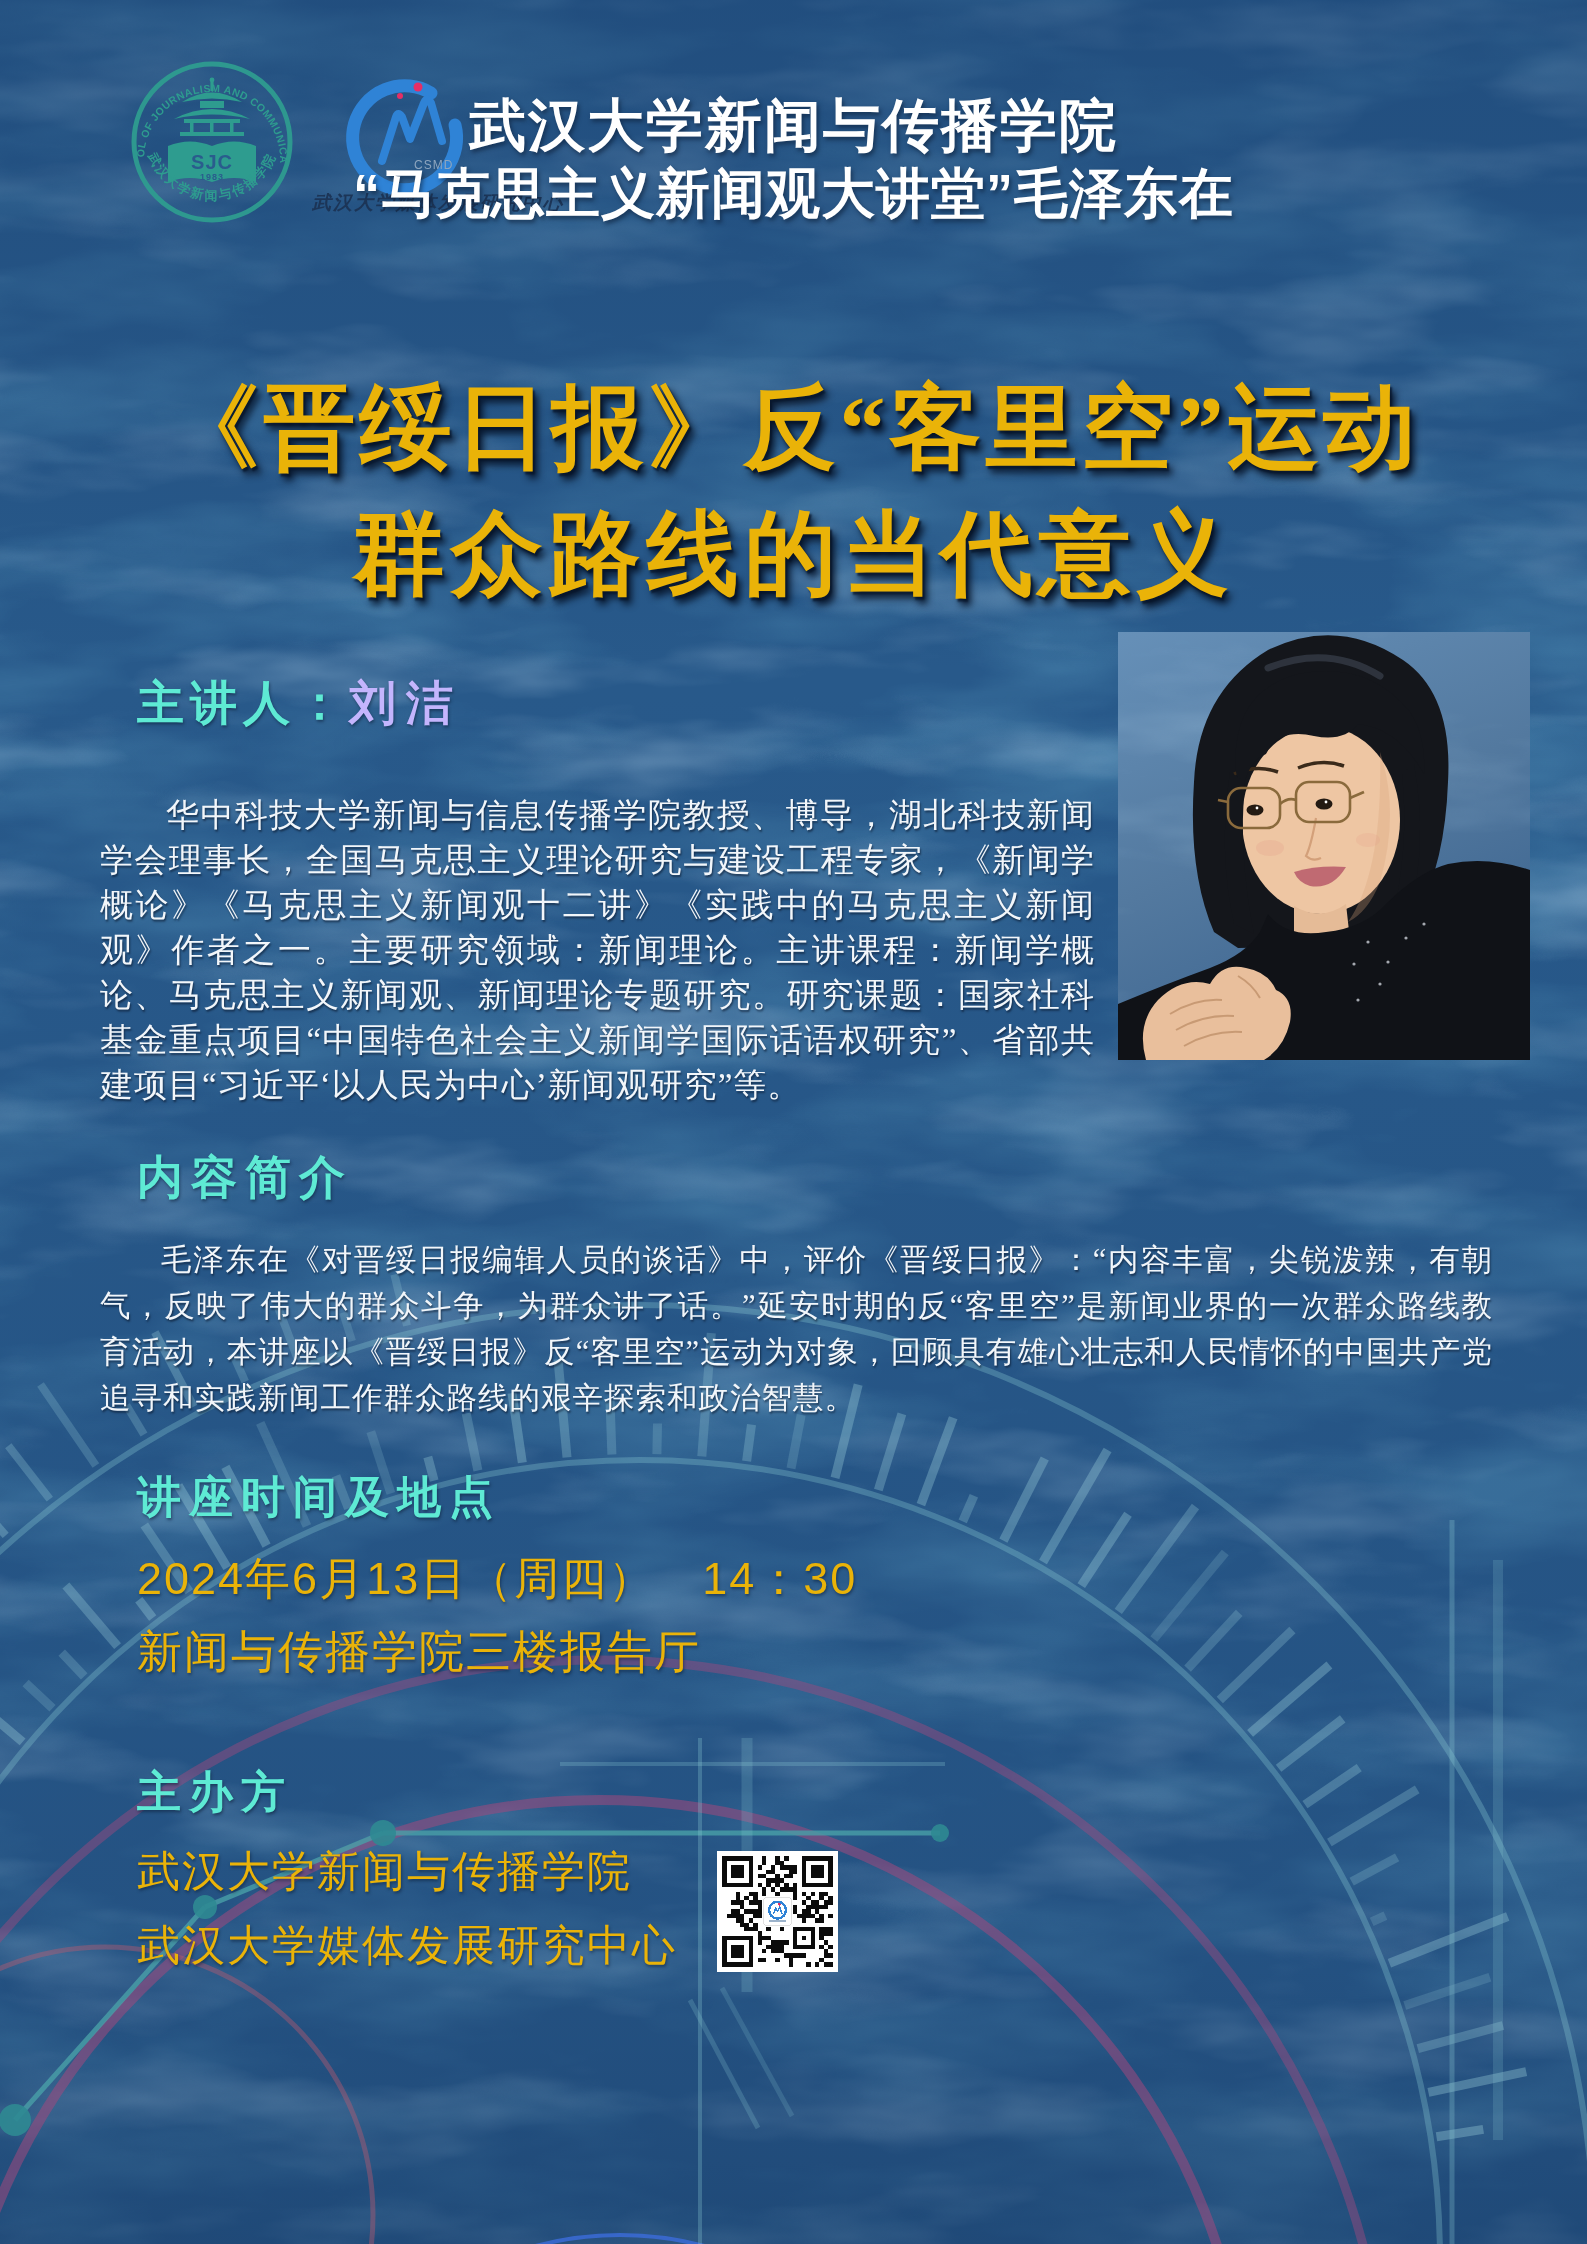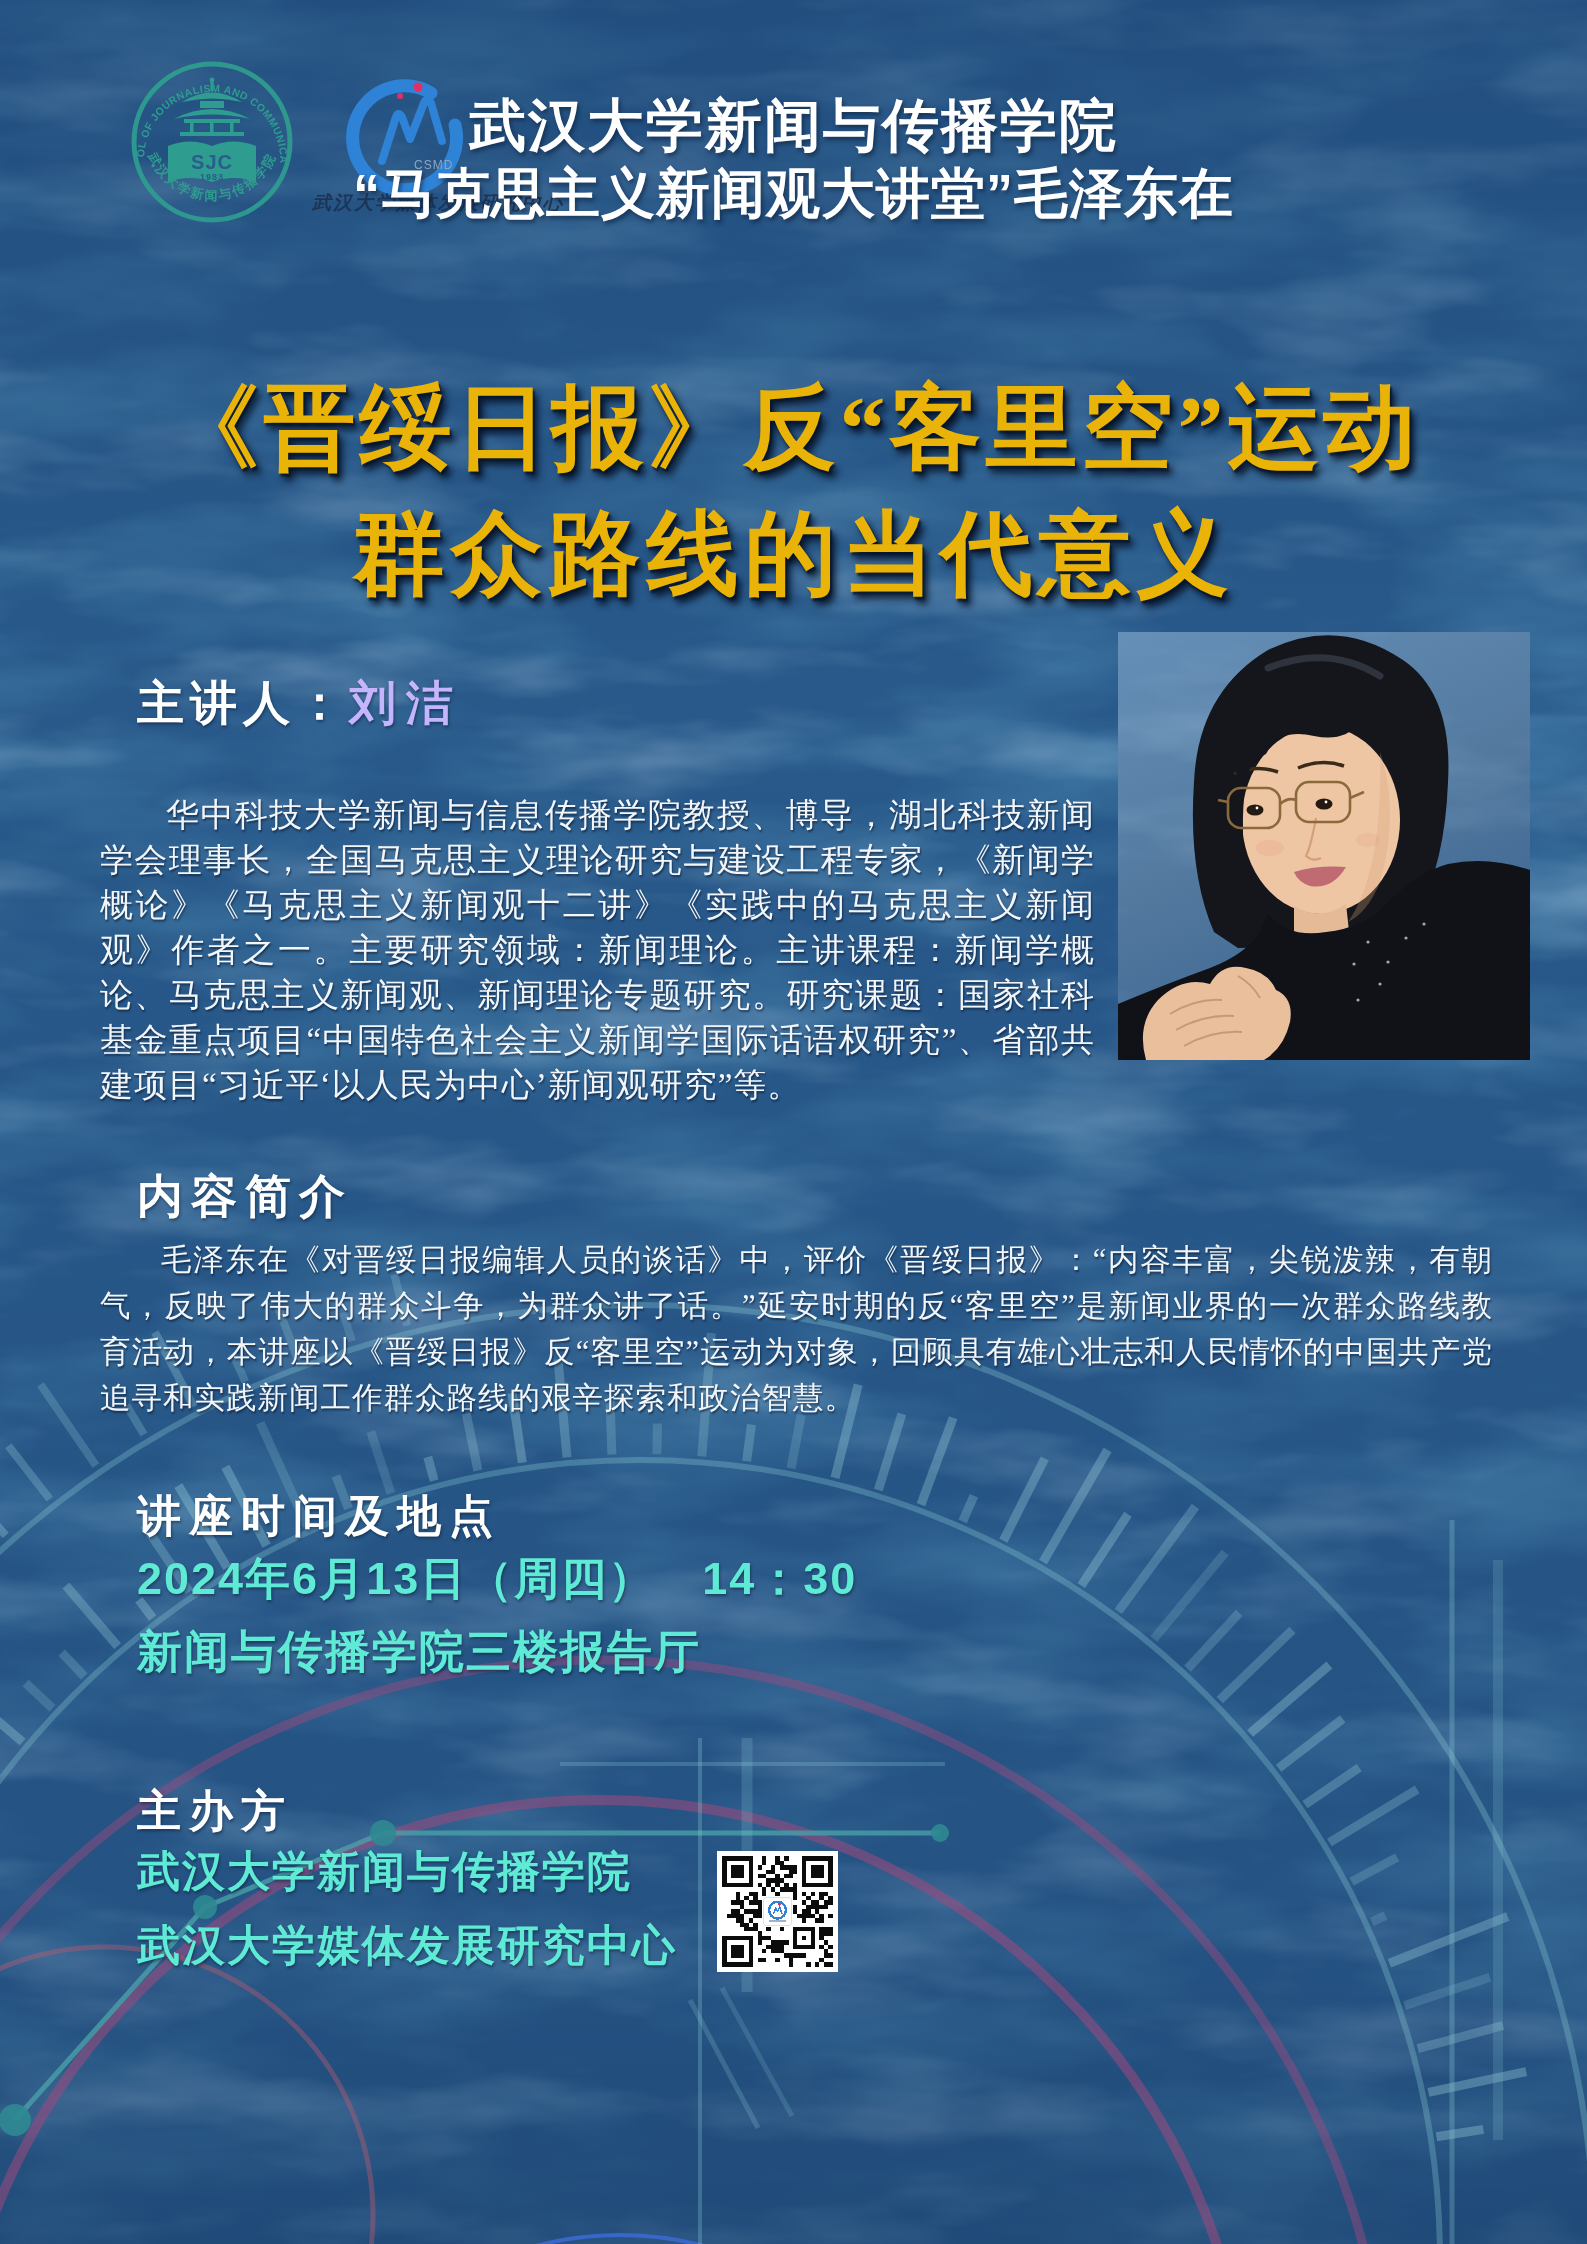--- a/index.html
+++ b/index.html
@@ -18,37 +18,37 @@
   .hdr2{top:158px;font-size:54px;letter-spacing:1px;}
 
   
   .title{left:0;right:0;text-align:center;color:#eab308;
          font-family:"Liberation Serif","DejaVu Serif",serif;font-weight:700;
          text-shadow:5px 7px 7px rgba(6,18,38,.9),2px 3px 2px rgba(6,18,38,.75);
          white-space:nowrap;}
   .title1{top:366px;font-size:92px;letter-spacing:4px;}
   .title2{top:492px;font-size:92px;letter-spacing:6px;}
 
-  .accent{color:#ffffff;font-weight:800;letter-spacing:8px;
-          text-shadow:1px 2px 3px rgba(10,25,50,.5);white-space:nowrap;margin-top:19px;}
+  .accent{color:#5eead4;font-weight:800;letter-spacing:8px;
+          text-shadow:1px 2px 3px rgba(10,25,50,.5);white-space:nowrap;}
 
   .speaker-row{left:137px;top:672px;font-size:47px;white-space:nowrap;}
   .speaker-name{color:#c4b5fd;font-weight:700;letter-spacing:10px;
                 text-shadow:1px 2px 3px rgba(10,25,50,.5);}
 
   .kai{font-family:"Liberation Serif","DejaVu Serif",serif;color:#f2f6fa;
        text-align:justify;text-shadow:1px 2px 2px rgba(8,20,40,.6);}
   .bio{left:100px;top:793px;width:995px;font-size:33px;line-height:45px;
        text-indent:2em;letter-spacing:1px;}
   .intro-h{left:137px;top:1147px;font-size:46px;}
   .intro-b{left:100px;top:1237px;width:1393px;font-size:30.5px;line-height:46px;
            text-indent:2em;letter-spacing:1px;}
 
   .sched-h{left:137px;top:1468px;font-size:44px;}
-  .white-line{color:#5eead4;font-weight:700;white-space:nowrap;
+  .white-line{color:#eab308;font-weight:400;white-space:nowrap;
               text-shadow:1px 2px 3px rgba(10,25,50,.5);}
   .sched-dt{left:137px;top:1549px;font-size:45px;letter-spacing:2px;}
   .sched-v{left:137px;top:1622px;font-size:45px;letter-spacing:2px;}
 
   .org-h{left:137px;top:1763px;font-size:44px;}
   .org1{left:137px;top:1843px;font-size:43px;letter-spacing:2px;}
   .org2{left:137px;top:1917px;font-size:43px;letter-spacing:2px;}
 
   .csmd-caption{left:312px;top:190px;width:260px;font-size:19px;color:#1c3557;
                 font-family:"Liberation Serif",serif;font-weight:700;font-style:italic;

